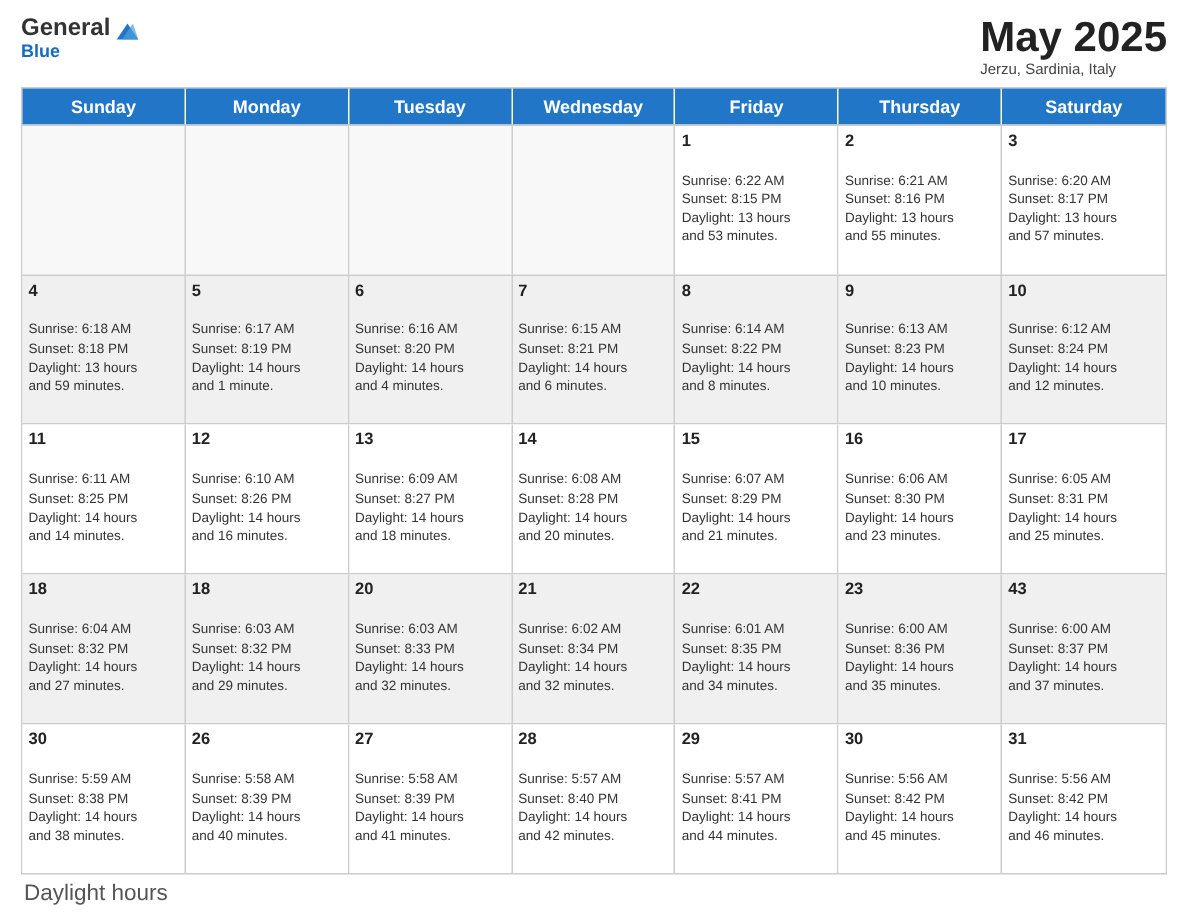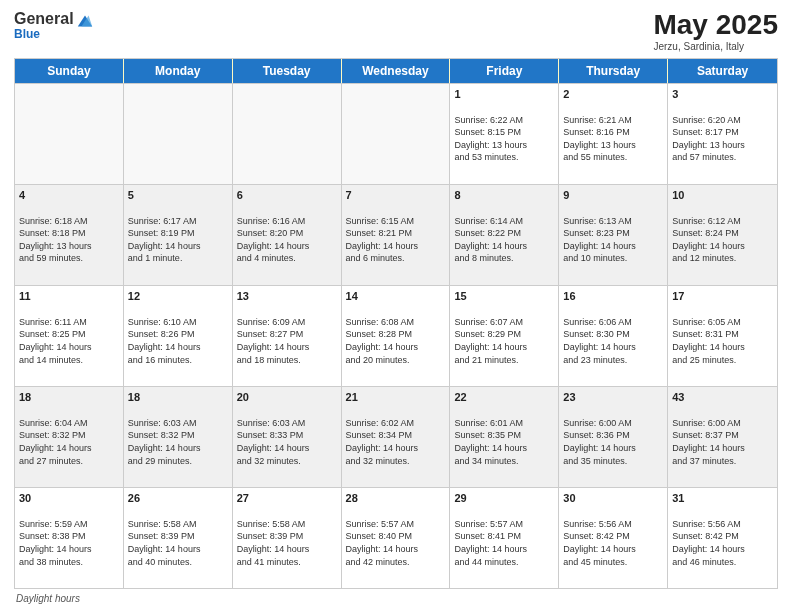--- a/index.html
+++ b/index.html
@@ -112,25 +112,24 @@
       display: block;
       margin-bottom: 1px;
     }
     .cell-text {
       font-size: 9px;
       color: #333;
       line-height: 1.4;
       margin-top: 12px;
     }
     .footer-note {
-      font-size: 10px;
+      font-size: 15px;
       color: #555;
       margin-top: 4px;
       padding-left: 2px;
-      font-style: italic;
     }
   </style>
 </head>
 <body>
 
 <div class="page">
   <div class="header">
     <div class="logo">
       <div class="logo-text">
         <span class="logo-general">General</span>

